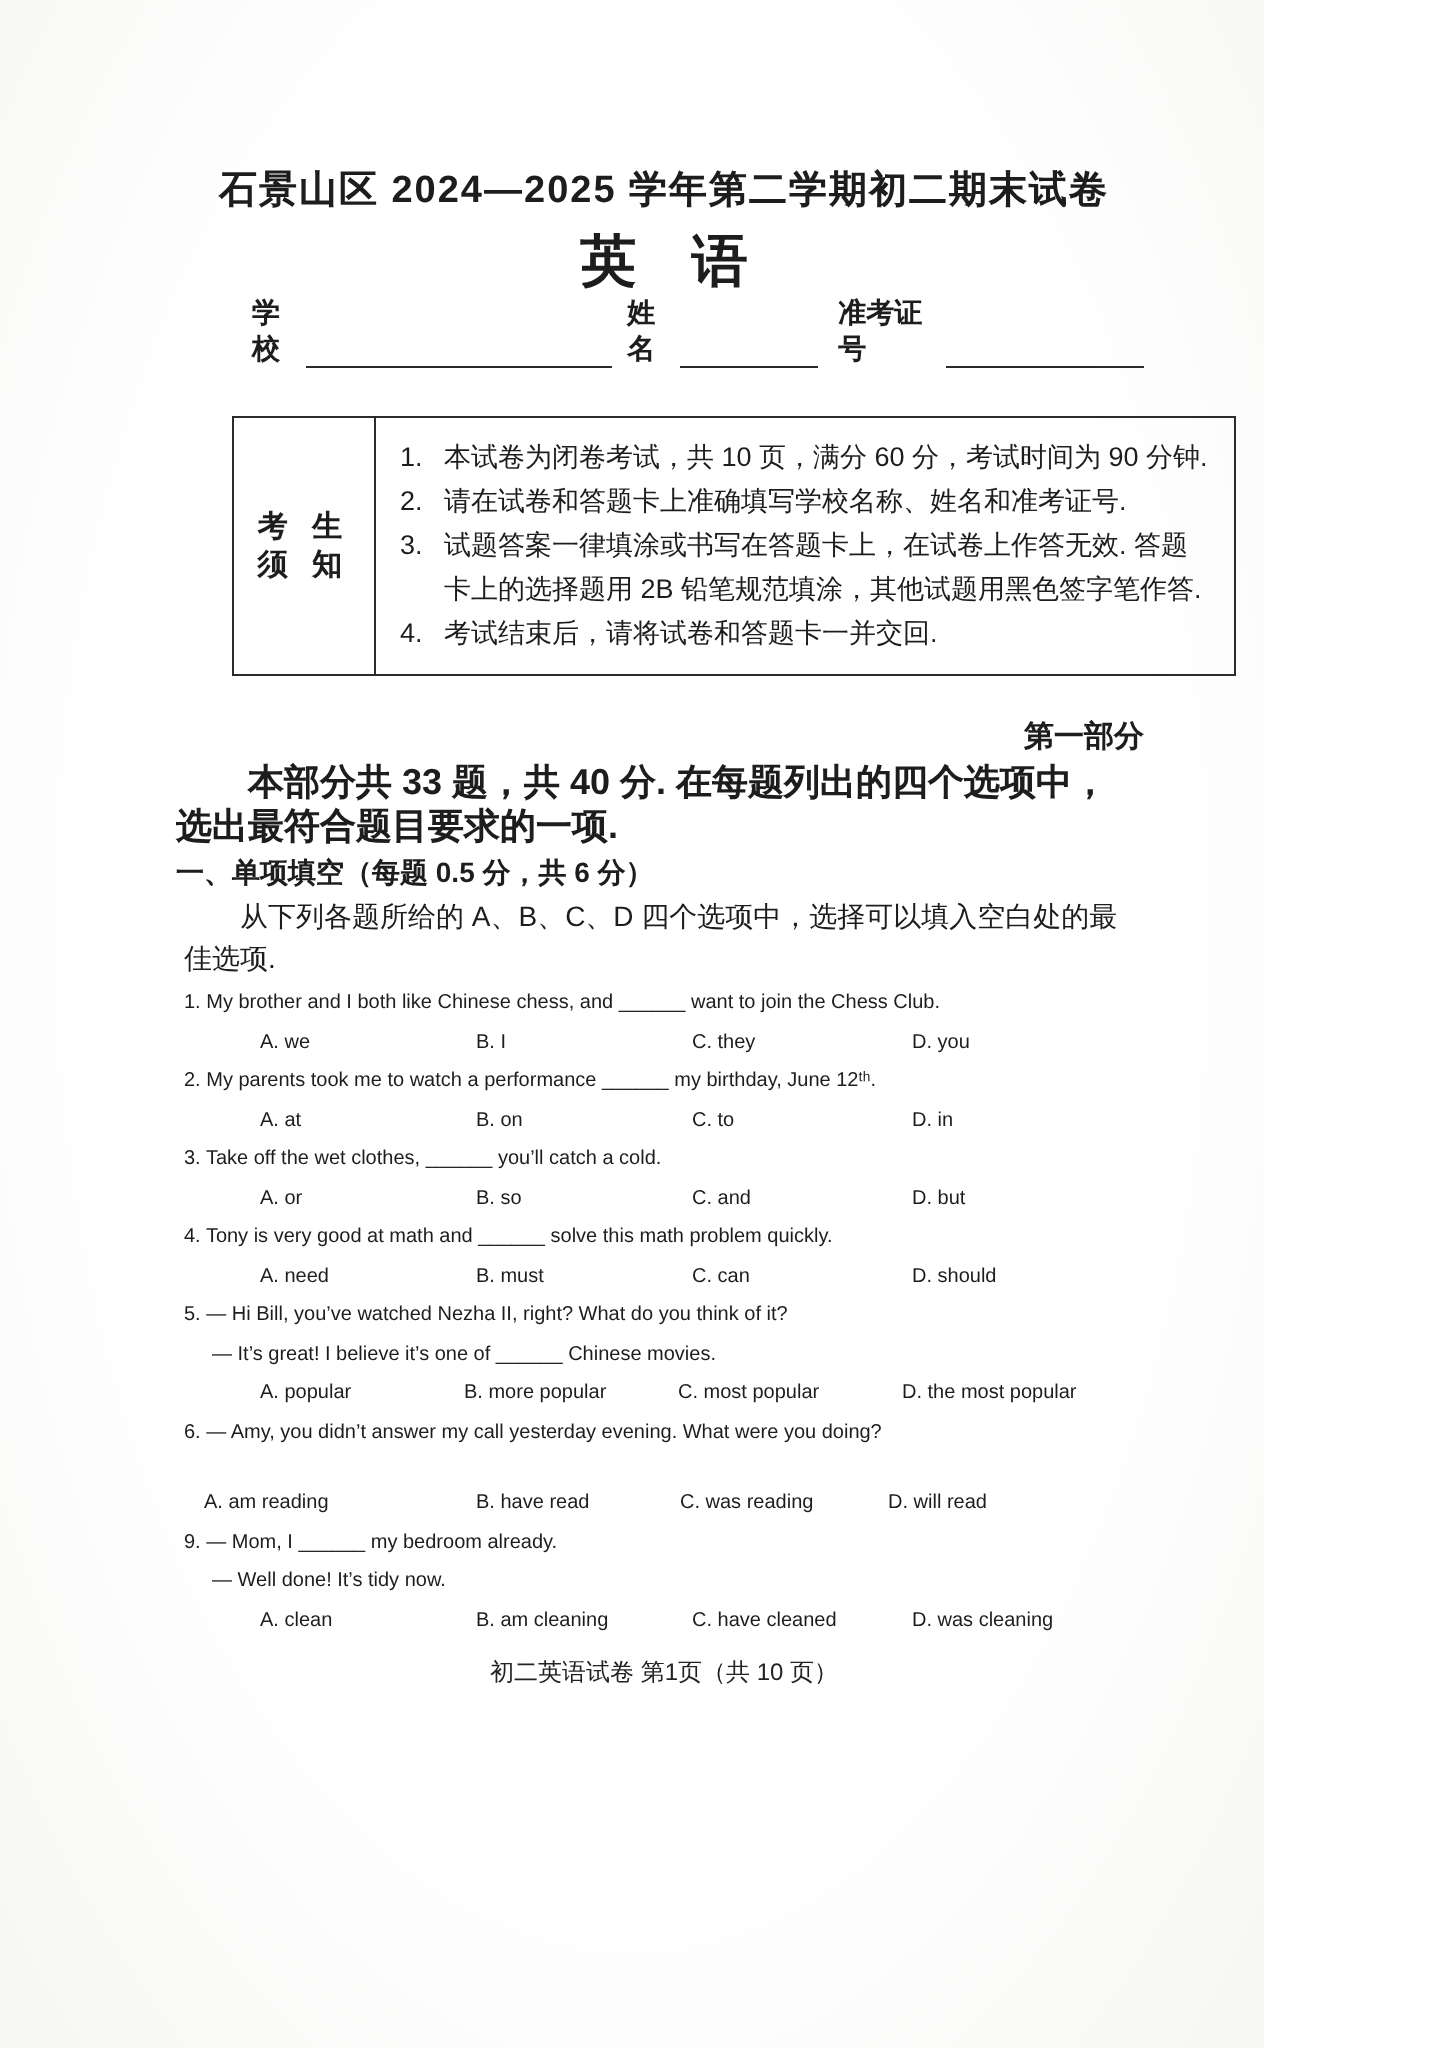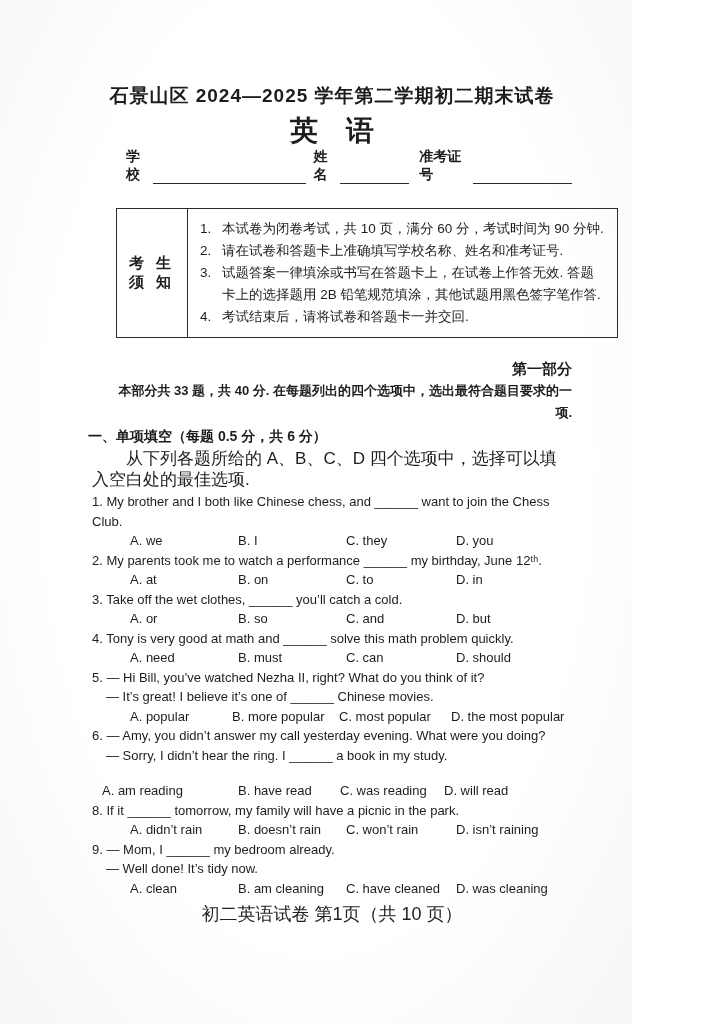--- a/index.html
+++ b/index.html
@@ -39,34 +39,34 @@
     display:flex;flex-direction:column;justify-content:center;align-items:center;
     font-size:15px;font-weight:bold;letter-spacing:4px;
   }
   .notice-items{flex:1;padding:9px 10px 9px 12px;font-size:13.5px;line-height:22px;}
   .notice-item{display:flex;}
   .notice-item .num{width:22px;flex:0 0 22px;}
   .notice-item .txt{flex:1;}
   .part-heading{
     margin-top:20px;text-align:right;font-weight:bold;font-size:15px;line-height:22px;
   }
-  .part-intro{font-weight:bold;font-size:13px;line-height:22px;text-indent:2em;margin-left:-4px;text-align:right;}
+  .part-intro{font-weight:bold;font-size:18px;line-height:22px;text-indent:2em;margin-left:-4px;}
   .section-title{font-weight:bold;font-size:14px;line-height:24px;margin-left:-4px;}
-  .section-instruction{font-size:17px;line-height:21px;text-indent:2em;}
-  .questions{margin-top:2px;font-size:13px;}
+  .section-instruction{font-size:14px;line-height:21px;text-indent:2em;}
+  .questions{margin-top:2px;font-size:10px;}
   .q-line{line-height:19.5px;}
   .q-cont{padding-left:14px;}
   .opts{
     display:grid;grid-template-columns:108px 108px 110px 1fr;
     padding-left:38px;line-height:19.5px;
   }
   .opts.v5{grid-template-columns:102px 107px 112px 1fr;}
   .opts.v6{padding-left:10px;grid-template-columns:136px 102px 104px 1fr;margin-top:16px;}
   .footer{
-    margin-top:7px;text-align:center;font-size:18px;line-height:18px;color:#222;
+    margin-top:7px;text-align:center;font-size:12px;line-height:18px;color:#222;
   }
 </style>
 </head>
 <body>
 
 <div class="page">
   <div class="content">
 
     <div class="doc-title">石景山区 2024—2025 学年第二学期初二期末试卷</div>
     <div class="doc-subject">英 语</div>
@@ -158,39 +158,29 @@
         <div class="opts v5">
           <span>A. popular</span>
           <span>B. more popular</span>
           <span>C. most popular</span>
           <span>D. the most popular</span>
         </div>
       </div>
 
       <div class="question">
         <div class="q-line">6. — Amy, you didn’t answer my call yesterday evening. What were you doing?</div>
-        <div class="q-line q-cont">— Sorry, I didn’t hear the ring. I ______ a book in my study.</div>
         <div class="opts v6">
           <span>A. am reading</span>
           <span>B. have read</span>
           <span>C. was reading</span>
           <span>D. will read</span>
         </div>
       </div>
 
 
-      <div class="question">
-        <div class="q-line">8. If it ______ tomorrow, my family will have a picnic in the park.</div>
-        <div class="opts">
-          <span>A. didn’t rain</span>
-          <span>B. doesn’t rain</span>
-          <span>C. won’t rain</span>
-          <span>D. isn’t raining</span>
-        </div>
-      </div>
 
       <div class="question">
         <div class="q-line">9. — Mom, I ______ my bedroom already.</div>
         <div class="q-line q-cont">— Well done! It’s tidy now.</div>
         <div class="opts">
           <span>A. clean</span>
           <span>B. am cleaning</span>
           <span>C. have cleaned</span>
           <span>D. was cleaning</span>
         </div>

